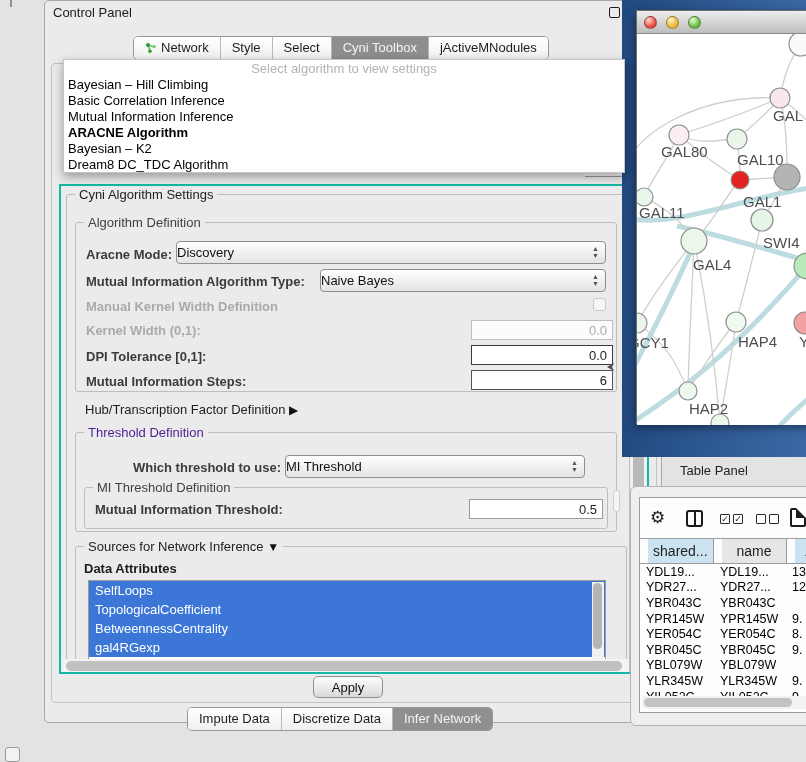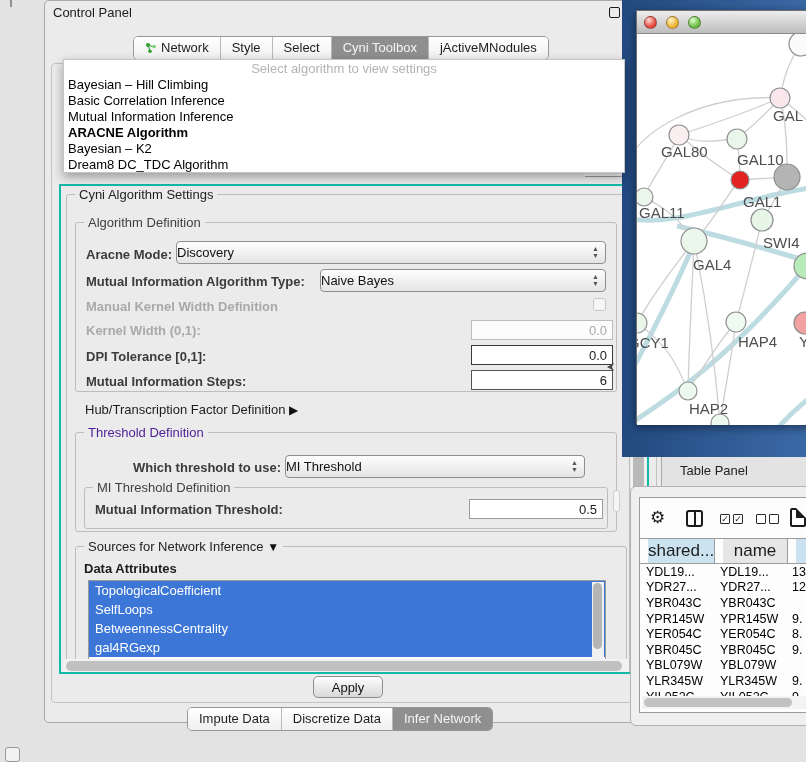--- a/index.html
+++ b/index.html
@@ -127,21 +127,21 @@
   #cols-ico::after { content:""; position:absolute; left:6px; top:0; width:2px; height:13px; background:#1b1b1b; }
   .cb { position:absolute; top:16px; width:10px; height:10px; border:1.4px solid #2a2a2a;
     border-radius:1px; font-size:9px; line-height:8px; text-align:center; color:#2a2a2a; }
   #page-ico { position:absolute; left:150px; top:10px; width:16px; height:19px;
     border:2px solid #1b1b1b; border-radius:2px; background:#fff; }
   #page-ico::after { content:""; position:absolute; right:-2px; top:-2px;
     border:5px solid #fdfdfd; border-left-color:#1b1b1b; border-bottom-color:#1b1b1b; }
   #table-grid { position:absolute; left:0; top:40px; width:222px; }
   .thead { display:flex; height:26px; border-top:1px solid #9c9c9c; border-bottom:1px solid #9c9c9c; }
   .th { width:74px; border-right:1px solid #9c9c9c; display:flex; align-items:center;
-    justify-content:center; font-size:17px; color:#1d1d1d; background:#e6e6e6;margin-left:8px; }
+    justify-content:center; font-size:14px; color:#1d1d1d; background:#e6e6e6;margin-left:8px; }
   .th.hl { background:#cbe3f0; }
   .th.pad { justify-content:flex-start; padding-left:10px; }
   .trow { display:flex; height:15.6px; font-size:12.5px; color:#000; align-items:center; }
   .tcell { width:74px; padding-left:6px; white-space:nowrap; overflow:hidden; }
   .tcell:last-child { padding-left:4px; }
   #table-hscroll { position:absolute; left:2px; top:198px; width:166px; height:13px; background:#f3f3f3; }
   #table-hthumb { position:absolute; left:2px; top:2px; width:148px; height:9px;
     background:#c2c2c2; border-radius:5px; }
 </style>
 </head>
@@ -253,22 +253,22 @@
     </div>
 
     <div class="grp" style="left:14px;top:360px;width:552px;height:135px;">
       <span class="gtitle">
         <span>Sources for Network Inference</span>
         <span class="disc-arrow">▼</span>
       </span>
       <span class="lbl" style="left:8px;top:14px;color:#1d1d1d;">Data Attributes</span>
       <div id="attr-list">
         <div id="attr-items">
+            <div class="attr-item">SelfLoops</div>
             <div class="attr-item">TopologicalCoefficient</div>
-            <div class="attr-item">SelfLoops</div>
             <div class="attr-item">BetweennessCentrality</div>
             <div class="attr-item">gal4RGexp</div>
           </div>
         <div id="attr-scroll">
             <div id="attr-thumb"></div>
           </div>
       </div>
     </div>
 
     <div class="vscroll">

